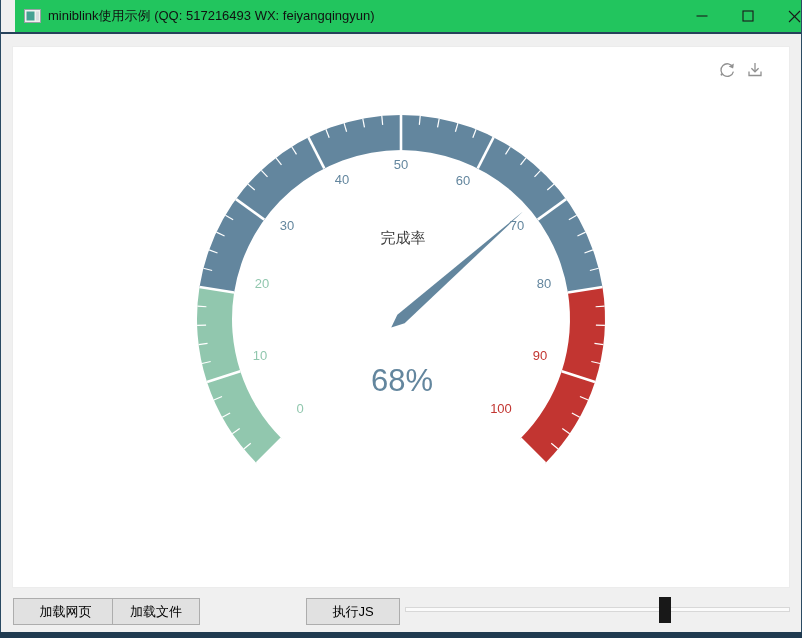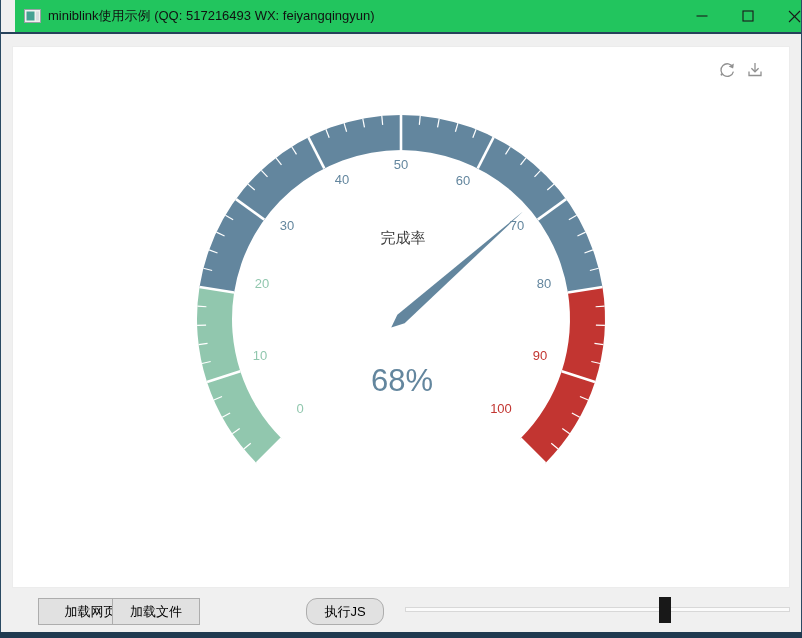--- a/index.html
+++ b/index.html
@@ -142,23 +142,23 @@
         <circle cx="4.6" cy="14.6" r="1.1" fill="#909090"></circle>
       </svg>
       <svg class="tool-icon" viewBox="0 0 20 20">
         <path d="M10 3 L10 11" fill="none" stroke="#909090" stroke-width="1.3"></path>
         <path d="M6.4 8.2 L10 11.8 L13.6 8.2" fill="none" stroke="#909090" stroke-width="1.3"></path>
         <path d="M4 11.5 L4 15.5 L16 15.5 L16 11.5" fill="none" stroke="#909090" stroke-width="1.3"></path>
       </svg>
     </div>
   </div>
 
-  <button class="btn" style="left:13px;  width:105px;margin-left:25px;">加载网页</button>
+  <button class="btn" style="left:13px;  width:105px;">加载网页</button>
   <button class="btn" style="left:112px; width:88px;font-family:Liberation Serif, serif;">加载文件</button>
-  <button class="btn" style="left:306px; width:78px;border-radius:11px;">执行JS</button>
+  <button class="btn" style="left:306px; width:94px;">执行JS</button>
 
   <div class="slider">
     <div class="slider-groove"></div>
     <div class="slider-handle" id="slider-handle" style="left: 254px;"></div>
   </div>
 
   <div class="edge-left"></div>
   <div class="edge-right"></div>
   <div class="bottom-strip"></div>
 </div>

